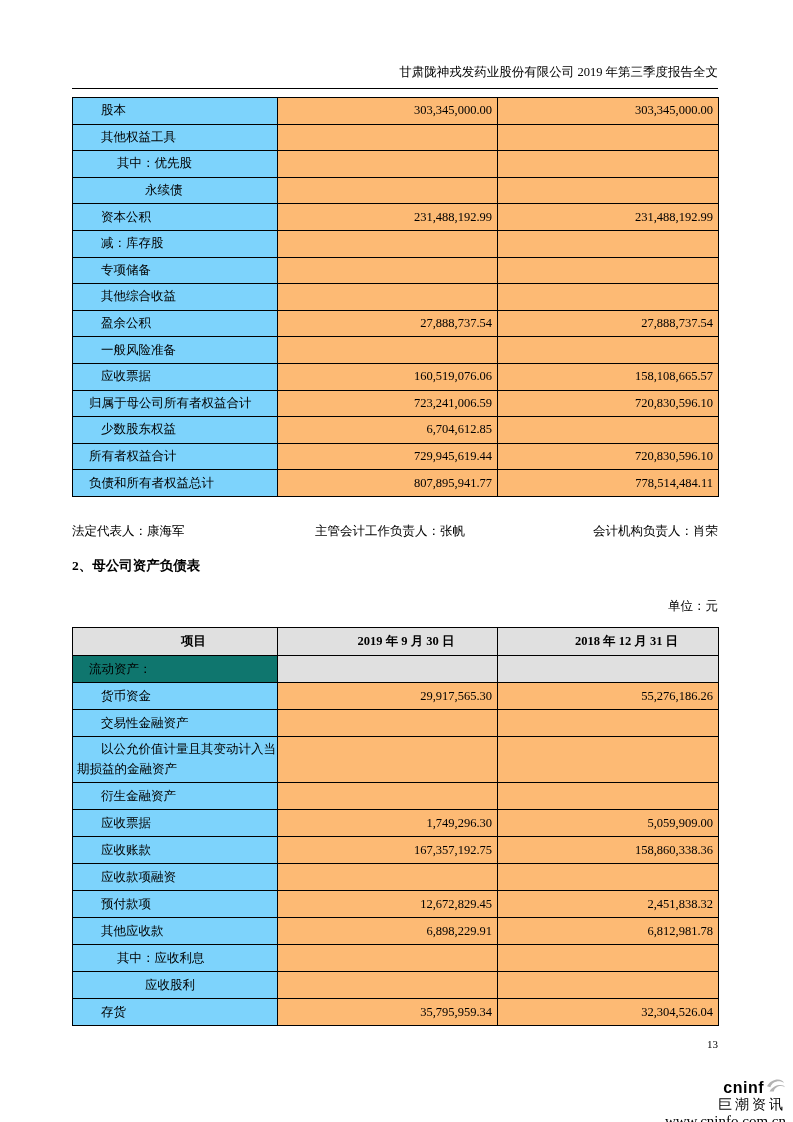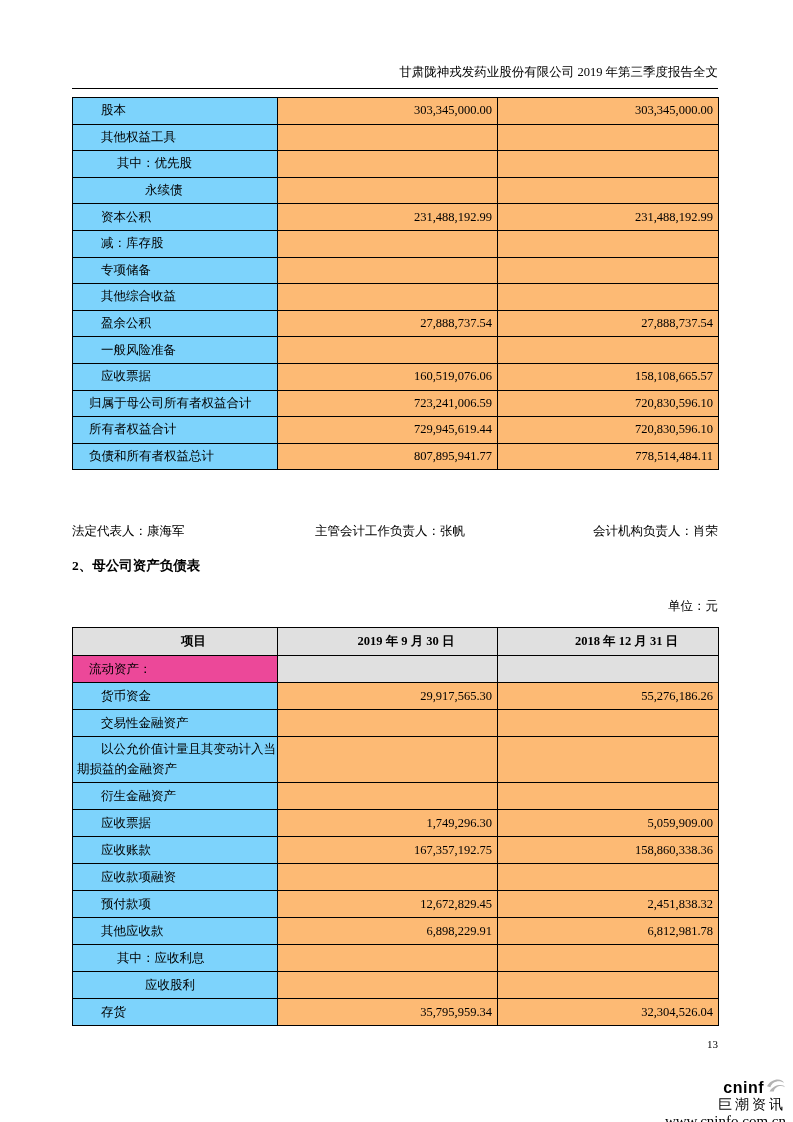--- a/index.html
+++ b/index.html
@@ -32,21 +32,21 @@
   #t1 tr { height: 26.6px; }
   #t2 tr { height: 27px; }
   #t2 tr.hdr { height: 28px; }
   #t2 tr.tall { height: 46px; }
   .sheet th {
     background: #e0e0e0; font-weight: bold; text-align: center;
     font-size: 12.5px;
     padding-left: 37px;
   }
   .sheet td.lbl { background: #7dd3fc; }
-  .sheet tr.shaded td { background: #ec4899; }
+  .sheet tr.shaded td { background: #0f766e; }
   .sheet td.val { text-align: right; padding-right: 5px; background: #fdba74; }
   .sheet tr.shaded td.val { background: #e0e0e0; }
   .ind0 { padding-left: 16px; }
   .ind1 { padding-left: 28px; }
   .ind2 { padding-left: 44px; }
   .ind3 { padding-left: 72px; margin-top: 41px; }
   .hang { padding-left: 4px; text-indent: 24px; line-height: 1.55; }
   .signatures {
     position: absolute; left: 72px; top: 523px; width: 646px; height: 16px;
     font-size: 12.5px;
@@ -138,20 +138,25 @@
       </tr>
       <tr>
         <td class="lbl ind1">应收票据</td>
         <td class="val">160,519,076.06</td>
         <td class="val">158,108,665.57</td>
       </tr>
       <tr>
         <td class="lbl ind0">归属于母公司所有者权益合计</td>
         <td class="val">723,241,006.59</td>
         <td class="val">720,830,596.10</td>
+      </tr>
+      <tr>
+        <td class="lbl ind1">少数股东权益</td>
+        <td class="val">6,704,612.85</td>
+        <td class="val"></td>
       </tr>
       <tr>
         <td class="lbl ind0">所有者权益合计</td>
         <td class="val">729,945,619.44</td>
         <td class="val">720,830,596.10</td>
       </tr>
       <tr>
         <td class="lbl ind0">负债和所有者权益总计</td>
         <td class="val">807,895,941.77</td>
         <td class="val">778,514,484.11</td>

